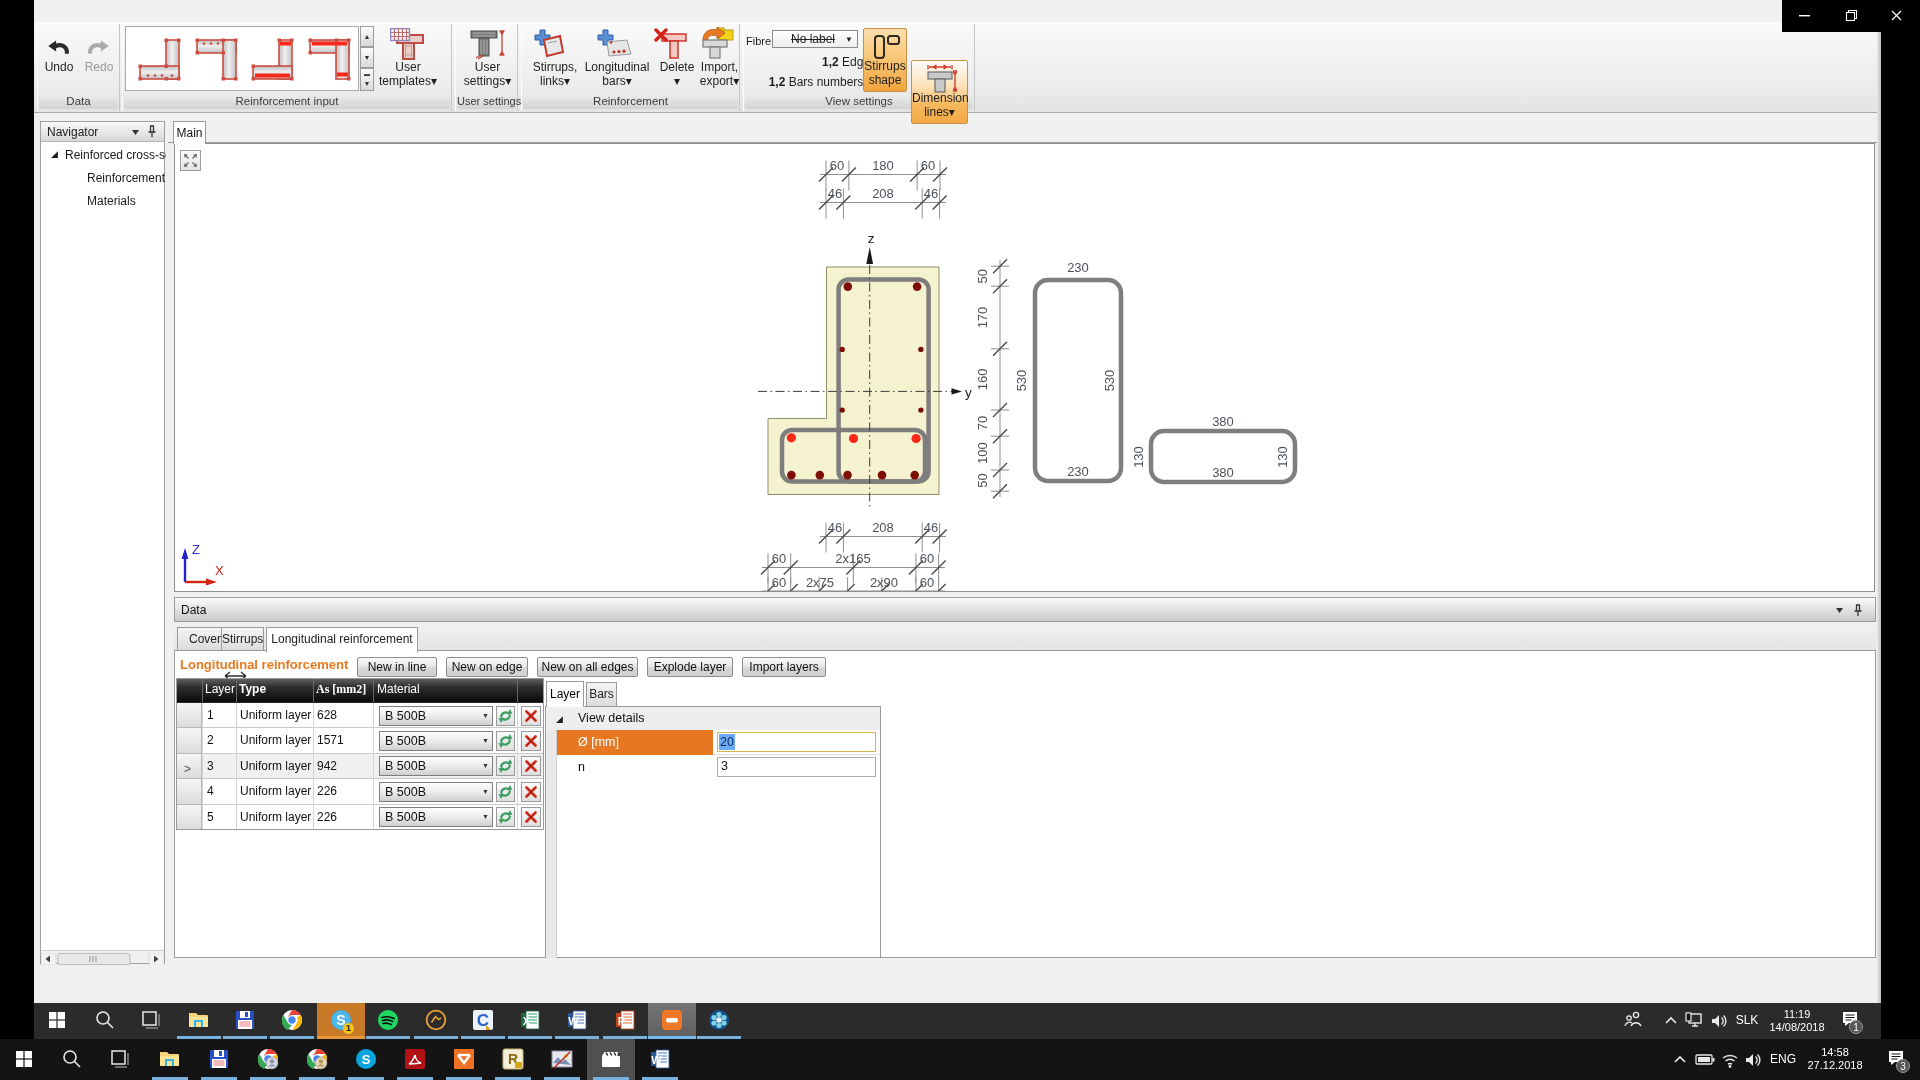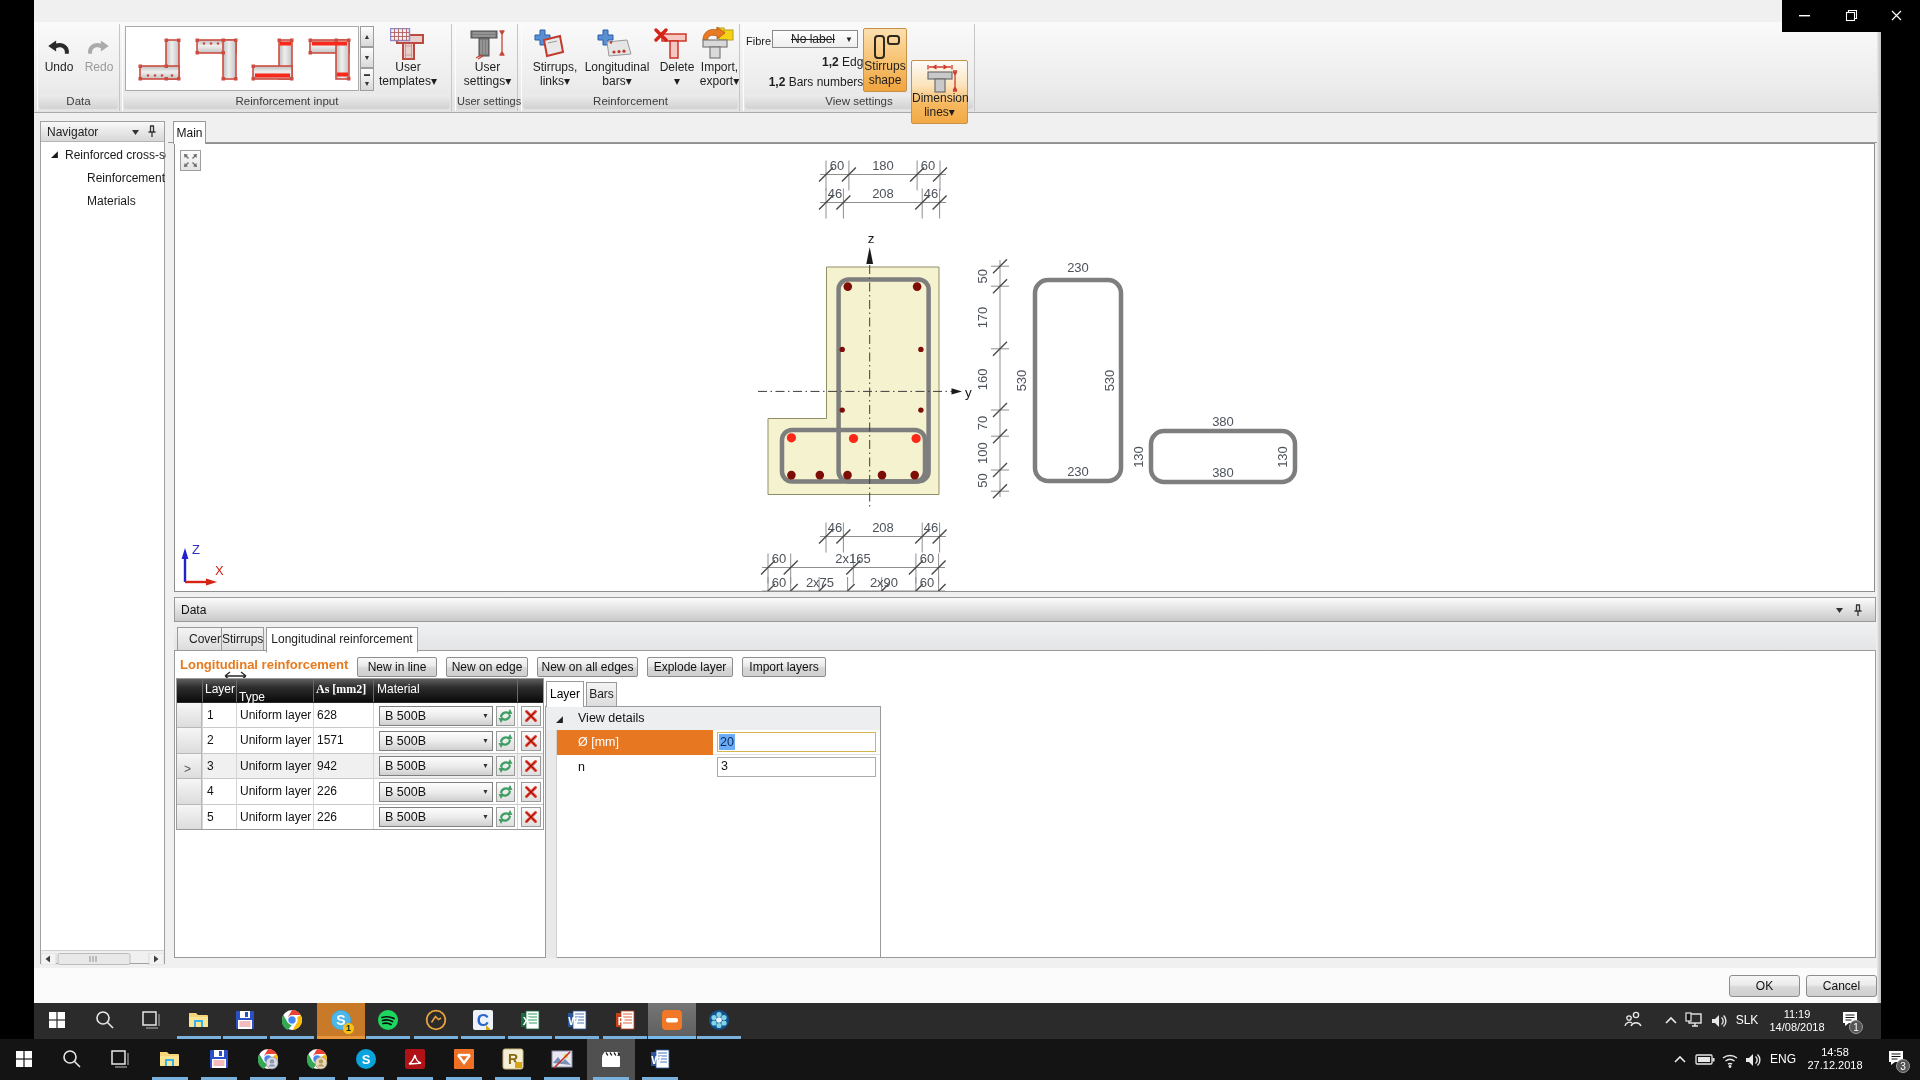--- a/index.html
+++ b/index.html
@@ -415,21 +415,21 @@
       </svg>
       <div class="gbtn" style="left:182px;top:6px;width:80px;">New in line</div>
       <div class="gbtn" style="left:271px;top:6px;width:82px;">New on edge</div>
       <div class="gbtn" style="left:362px;top:6px;width:101px;">New on all edges</div>
       <div class="gbtn" style="left:472px;top:6px;width:86px;">Explode layer</div>
       <div class="gbtn" style="left:567px;top:6px;width:84px;">Import layers</div>
 
       <div class="abs" id="ltable" style="left:1px;top:27px;width:368px;height:152px;">
       <div class="abs" style="left:0;top:0;width:368px;height:25px;background:linear-gradient(#5f5f5f 0%,#2e2e2e 35%,#0a0a0a 100%);border:1px solid #2a2a2a;"></div>
       <div class="abs thd" style="left:29px;top:4px;">Layer</div>
-      <div class="abs thd" style="left:63px;top:12px;">Type</div>
+      <div class="abs thd" style="left:63px;top:4px;font-weight:bold;">Type</div>
       <div class="abs thd" style="left:140px;top:4px;font-weight:bold;font-family:Liberation Serif, serif;">As [mm2]</div>
       <div class="abs thd" style="left:201px;top:4px;">Material</div>
       <div class="abs" style="left:26px;top:1px;width:1px;height:23px;background:#6a6a6a;"></div>
       <div class="abs" style="left:60px;top:1px;width:1px;height:23px;background:#6a6a6a;"></div>
       <div class="abs" style="left:137px;top:1px;width:1px;height:23px;background:#6a6a6a;"></div>
       <div class="abs" style="left:197px;top:1px;width:1px;height:23px;background:#6a6a6a;"></div>
       <div class="abs" style="left:341px;top:1px;width:1px;height:23px;background:#6a6a6a;"></div>
       <div class="abs" style="left:0;top:25.0px;width:368px;height:25.4px;background:#ffffff;border-bottom:1px solid #c9c9c9;"></div>
       <div class="abs" style="left:0;top:25.0px;width:26px;height:25.4px;background:linear-gradient(#f6f6f6,#dcdcdc);border-right:1px solid #b8b8b8;border-bottom:1px solid #b8b8b8;"></div>
       <div class="abs tcell" style="left:31px;top:30.0px;">1</div>
@@ -603,24 +603,20 @@
         <div class="abs" style="left:11px;top:48px;width:156px;height:25px;background:#fff;">
           <span style="position:absolute;left:21px;top:5px;font-size:12.5px;color:#111;">n</span>
         </div>
         <div class="abs" style="left:167px;top:48px;width:167px;height:25px;background:#fff;">
           <div class="abs" style="left:4px;top:2px;width:159px;height:20px;background:#fff;border:1px solid #ababab;">
             <span style="position:absolute;left:3px;top:1px;font-size:12.5px;color:#111;">3</span>
           </div>
         </div>
       </div>
     </div>
-    <div class="abs" id="footer">
-      <div class="okbtn" style="left:1695px;">OK</div>
-      <div class="okbtn" style="left:1772px;">Cancel</div>
-    </div>
   </div>
   <div class="abs" style="left:1877px;top:22px;width:4px;height:981px;background:linear-gradient(90deg,#e9e9e9,#bdbdbd);z-index:5;"></div>
 
   <div class="abs" id="cappanel">
     <svg width="138" height="32" viewBox="0 0 138 32">
       <rect x="17" y="15" width="11" height="1.4" fill="#fff"></rect>
       <rect x="64.5" y="12.5" width="8" height="8" fill="none" stroke="#fff" stroke-width="1.1"></rect>
       <path d="M66.5 12.5 v-2 h8 v8 h-2" fill="none" stroke="#fff" stroke-width="1.1"></path>
       <path d="M110 11 l9 9 M119 11 l-9 9" stroke="#fff" stroke-width="1.2"></path>
     </svg>

